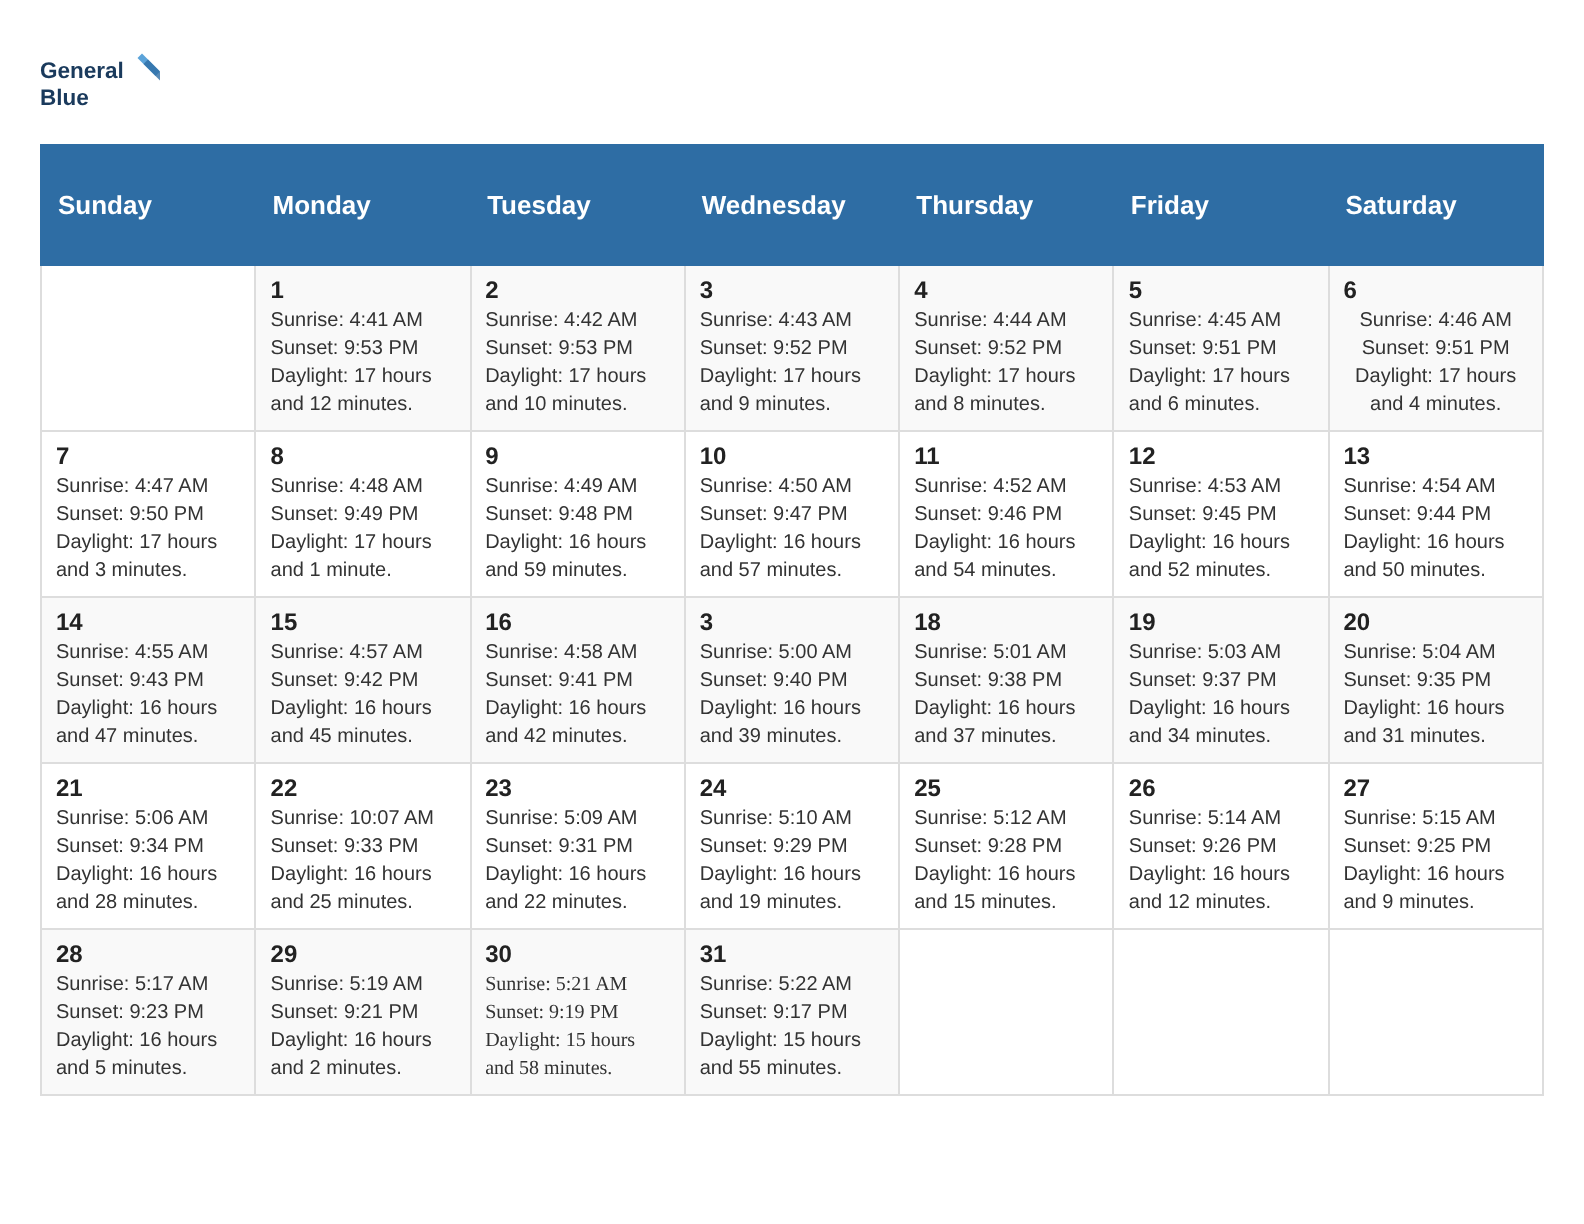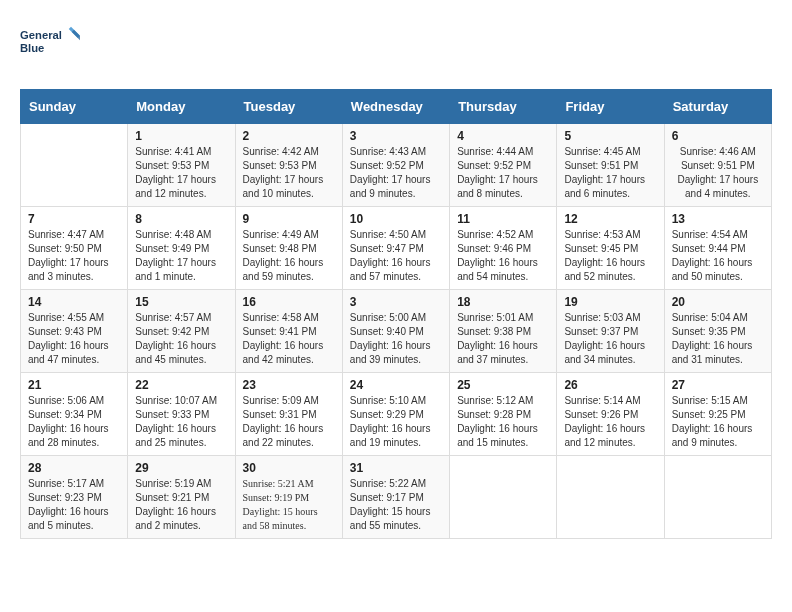--- a/index.html
+++ b/index.html
@@ -7,21 +7,21 @@
       font-family: Arial, sans-serif;
       background: #fff;
       width: 792px;
       min-height: 612px;
       padding: 20px;
     }
     .header {
       display: flex;
       justify-content: space-between;
       align-items: flex-start;
-      margin-bottom: 27px;
+      margin-bottom: 10px;
     }
     .logo {
       display: flex;
       align-items: center;
       gap: 4px;
     }
     .title-block {
       text-align: right;
     }
     .month-title {
@@ -36,21 +36,21 @@
     }
     table {
       width: 100%;
       border-collapse: collapse;
       font-size: 11px;
     }
     thead tr th {
       background-color: #2e6da4;
       color: #fff;
       text-align: left;
-      padding: 9px 8px;
+      padding: 22px 8px;
       font-size: 13px;
       font-weight: bold;
       border: 1px solid #2e6da4;
     }
     tbody tr {
       border-bottom: 1px solid #ccc;
     }
     tbody tr:nth-child(odd) {
       background: #f9f9f9;
     }

